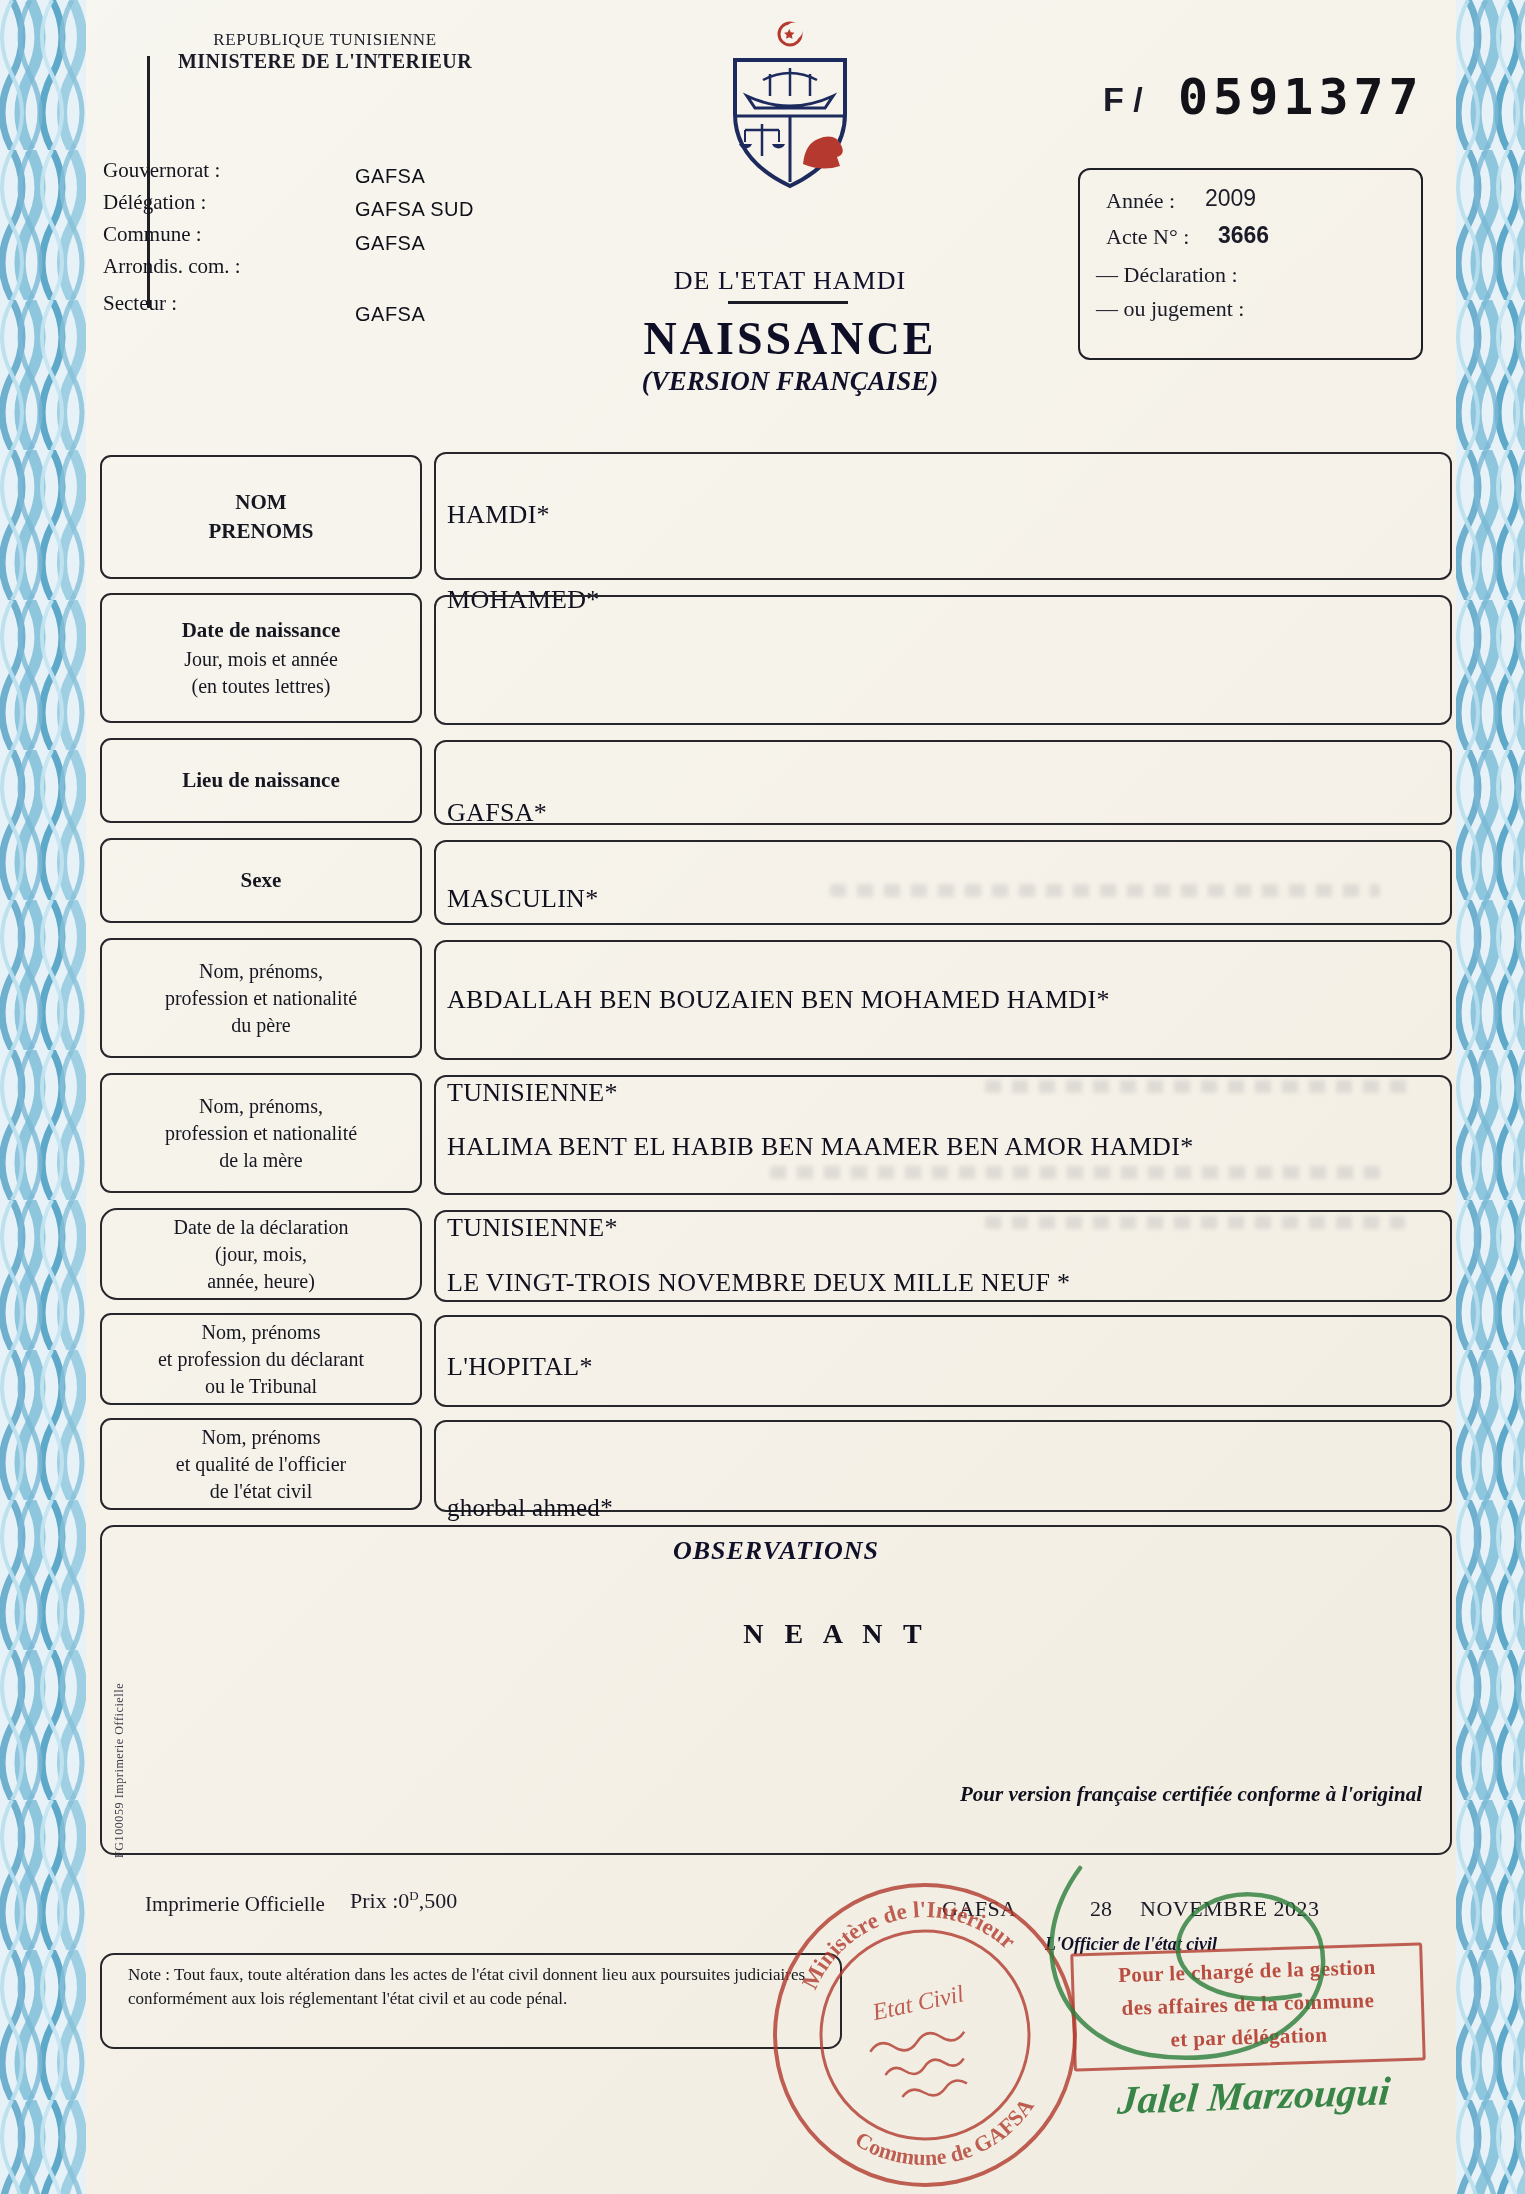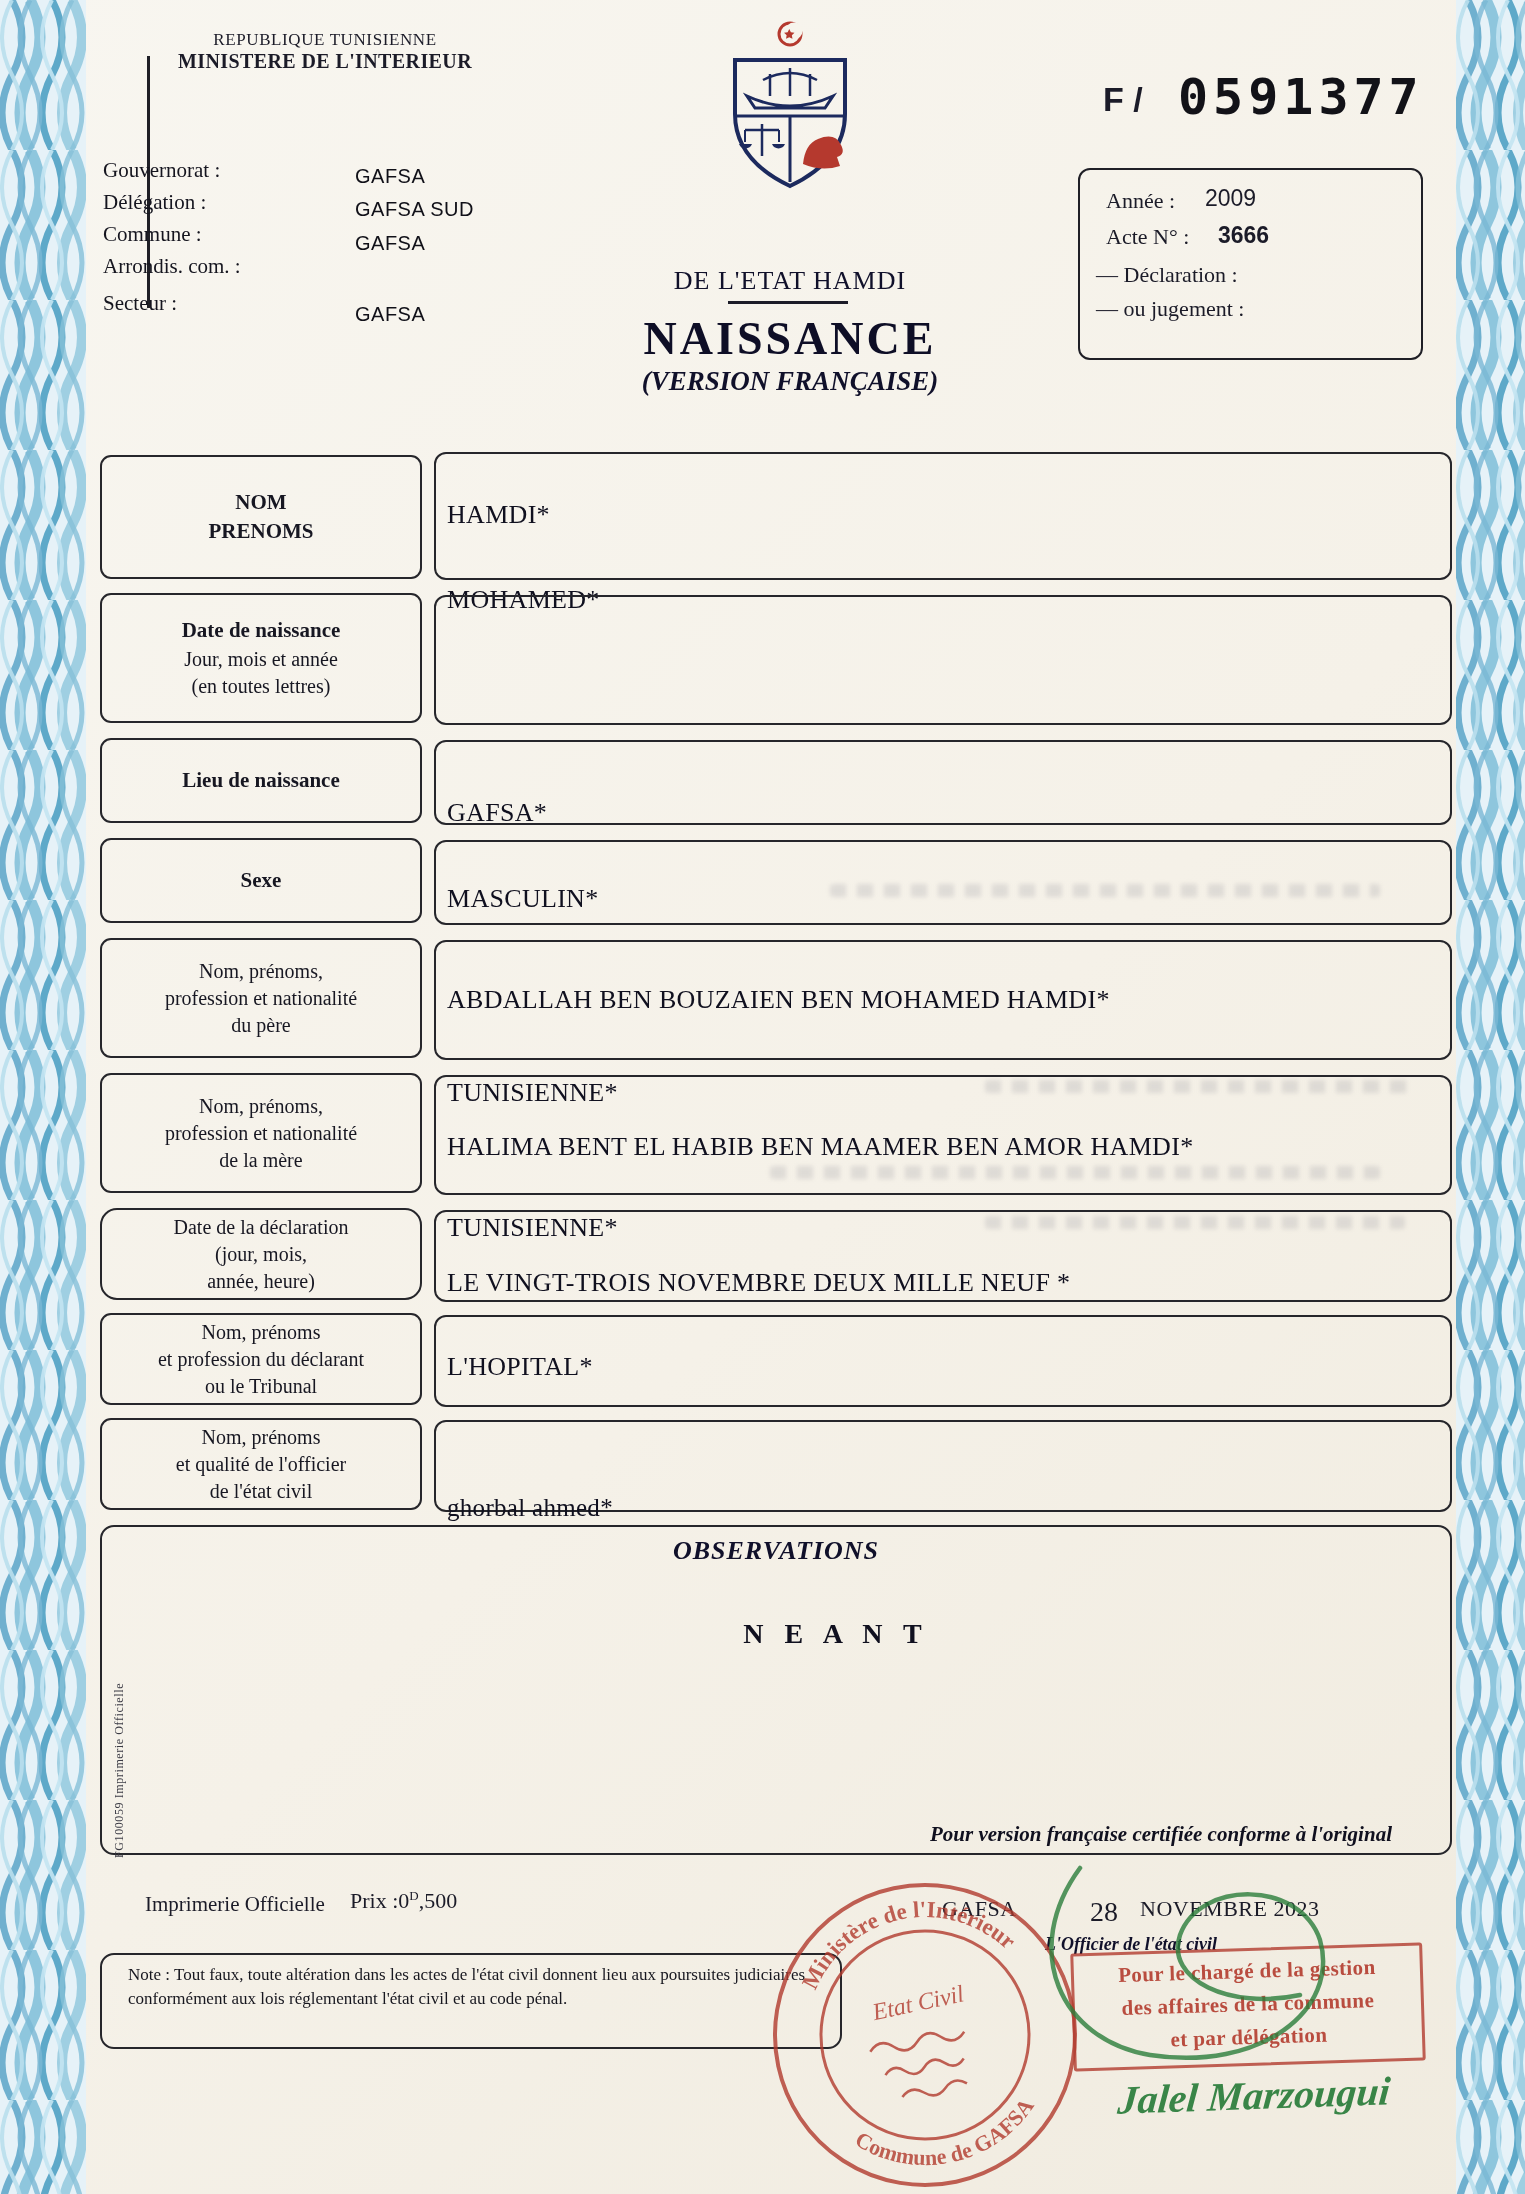--- a/index.html
+++ b/index.html
@@ -194,23 +194,23 @@
 
   <div class="abs" style="left:145px;top:1892px;font-size:21px;">Imprimerie Officielle</div>
   <div class="abs" style="left:350px;top:1888px;font-size:22px;">
     <span>Prix :</span><span>0</span><sup style="font-size:13px;">D</sup><span>,500</span>
   </div>
 
   <div class="abs" style="left:100px;top:1953px;width:742px;height:96px;border:2.5px solid #26262b;border-radius:14px;padding:8px 26px;font-size:17px;line-height:1.4;color:#17171f;">
     <span>Note : Tout faux, toute altération dans les actes de l'état civil donnent lieu aux poursuites judiciaires conformément aux lois réglementant l'état civil et au code pénal.</span>
   </div>
 
-  <div class="abs b i" style="left:930px;top:1822px;width:522px;text-align:left;font-size:21px;color:#10101f;">Pour version française certifiée conforme à l'original</div>
+  <div class="abs b i" style="left:930px;top:1782px;width:522px;text-align:center;font-size:21px;color:#10101f;">Pour version française certifiée conforme à l'original</div>
   <div class="abs" style="left:942px;top:1896px;font-size:22px;letter-spacing:.5px;">GAFSA</div>
-  <div class="abs" style="left:1090px;top:1896px;font-size:28px;">28</div>
+  <div class="abs" style="left:1090px;top:1896px;font-size:22px;">28</div>
   <div class="abs" style="left:1140px;top:1896px;font-size:22px;letter-spacing:.5px;">NOVEMBRE 2023</div>
   <div class="abs b i" style="left:1045px;top:1934px;font-size:18px;color:#10102a;">L'Officier de l'état civil</div>
 
   <div class="abs" style="left:1072px;top:1948px;width:352px;height:118px;border:3.5px solid rgba(178,59,46,.8);border-radius:3px;transform:rotate(-1.8deg);">
     <div class="rect-stamp-line" style="top:8px;">Pour le chargé de la gestion</div>
     <div class="rect-stamp-line" style="top:41px;">des affaires de la commune</div>
     <div class="rect-stamp-line" style="top:74px;">et par délégation</div>
   </div>
 
   <svg class="abs" style="left:762px;top:1872px;transform:rotate(-12deg);opacity:.8;" width="326" height="326" viewBox="0 0 326 326">

